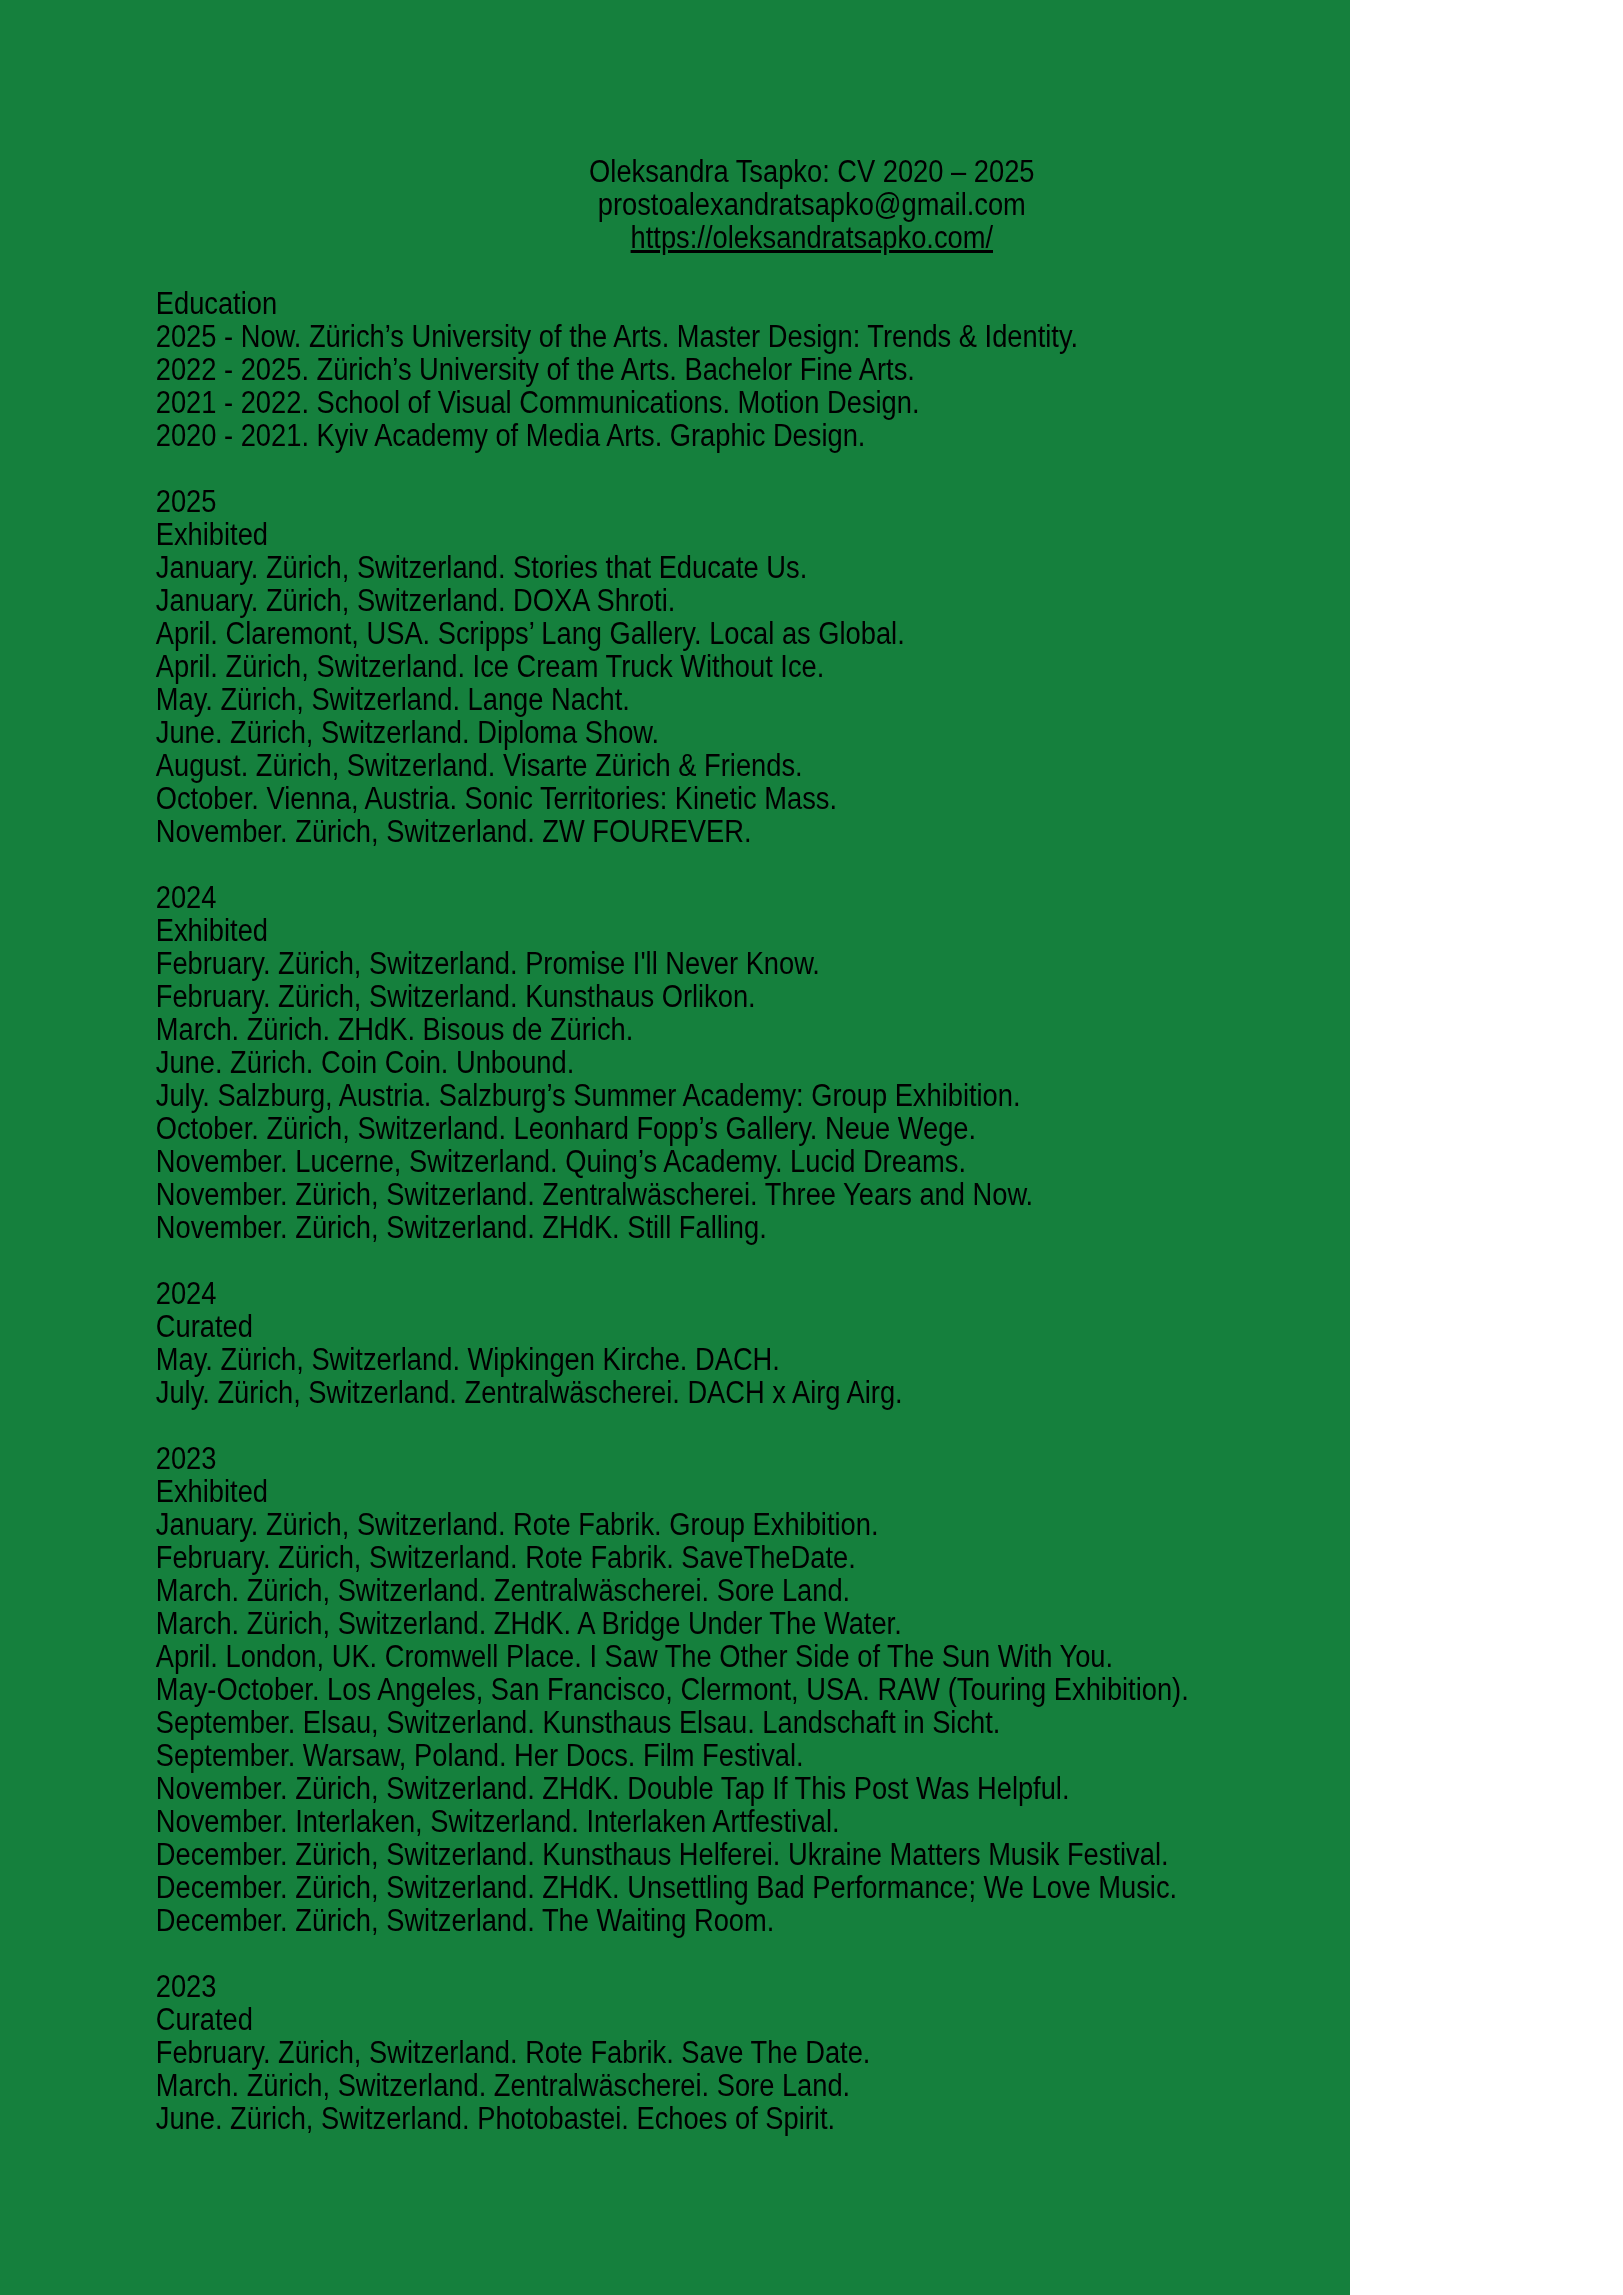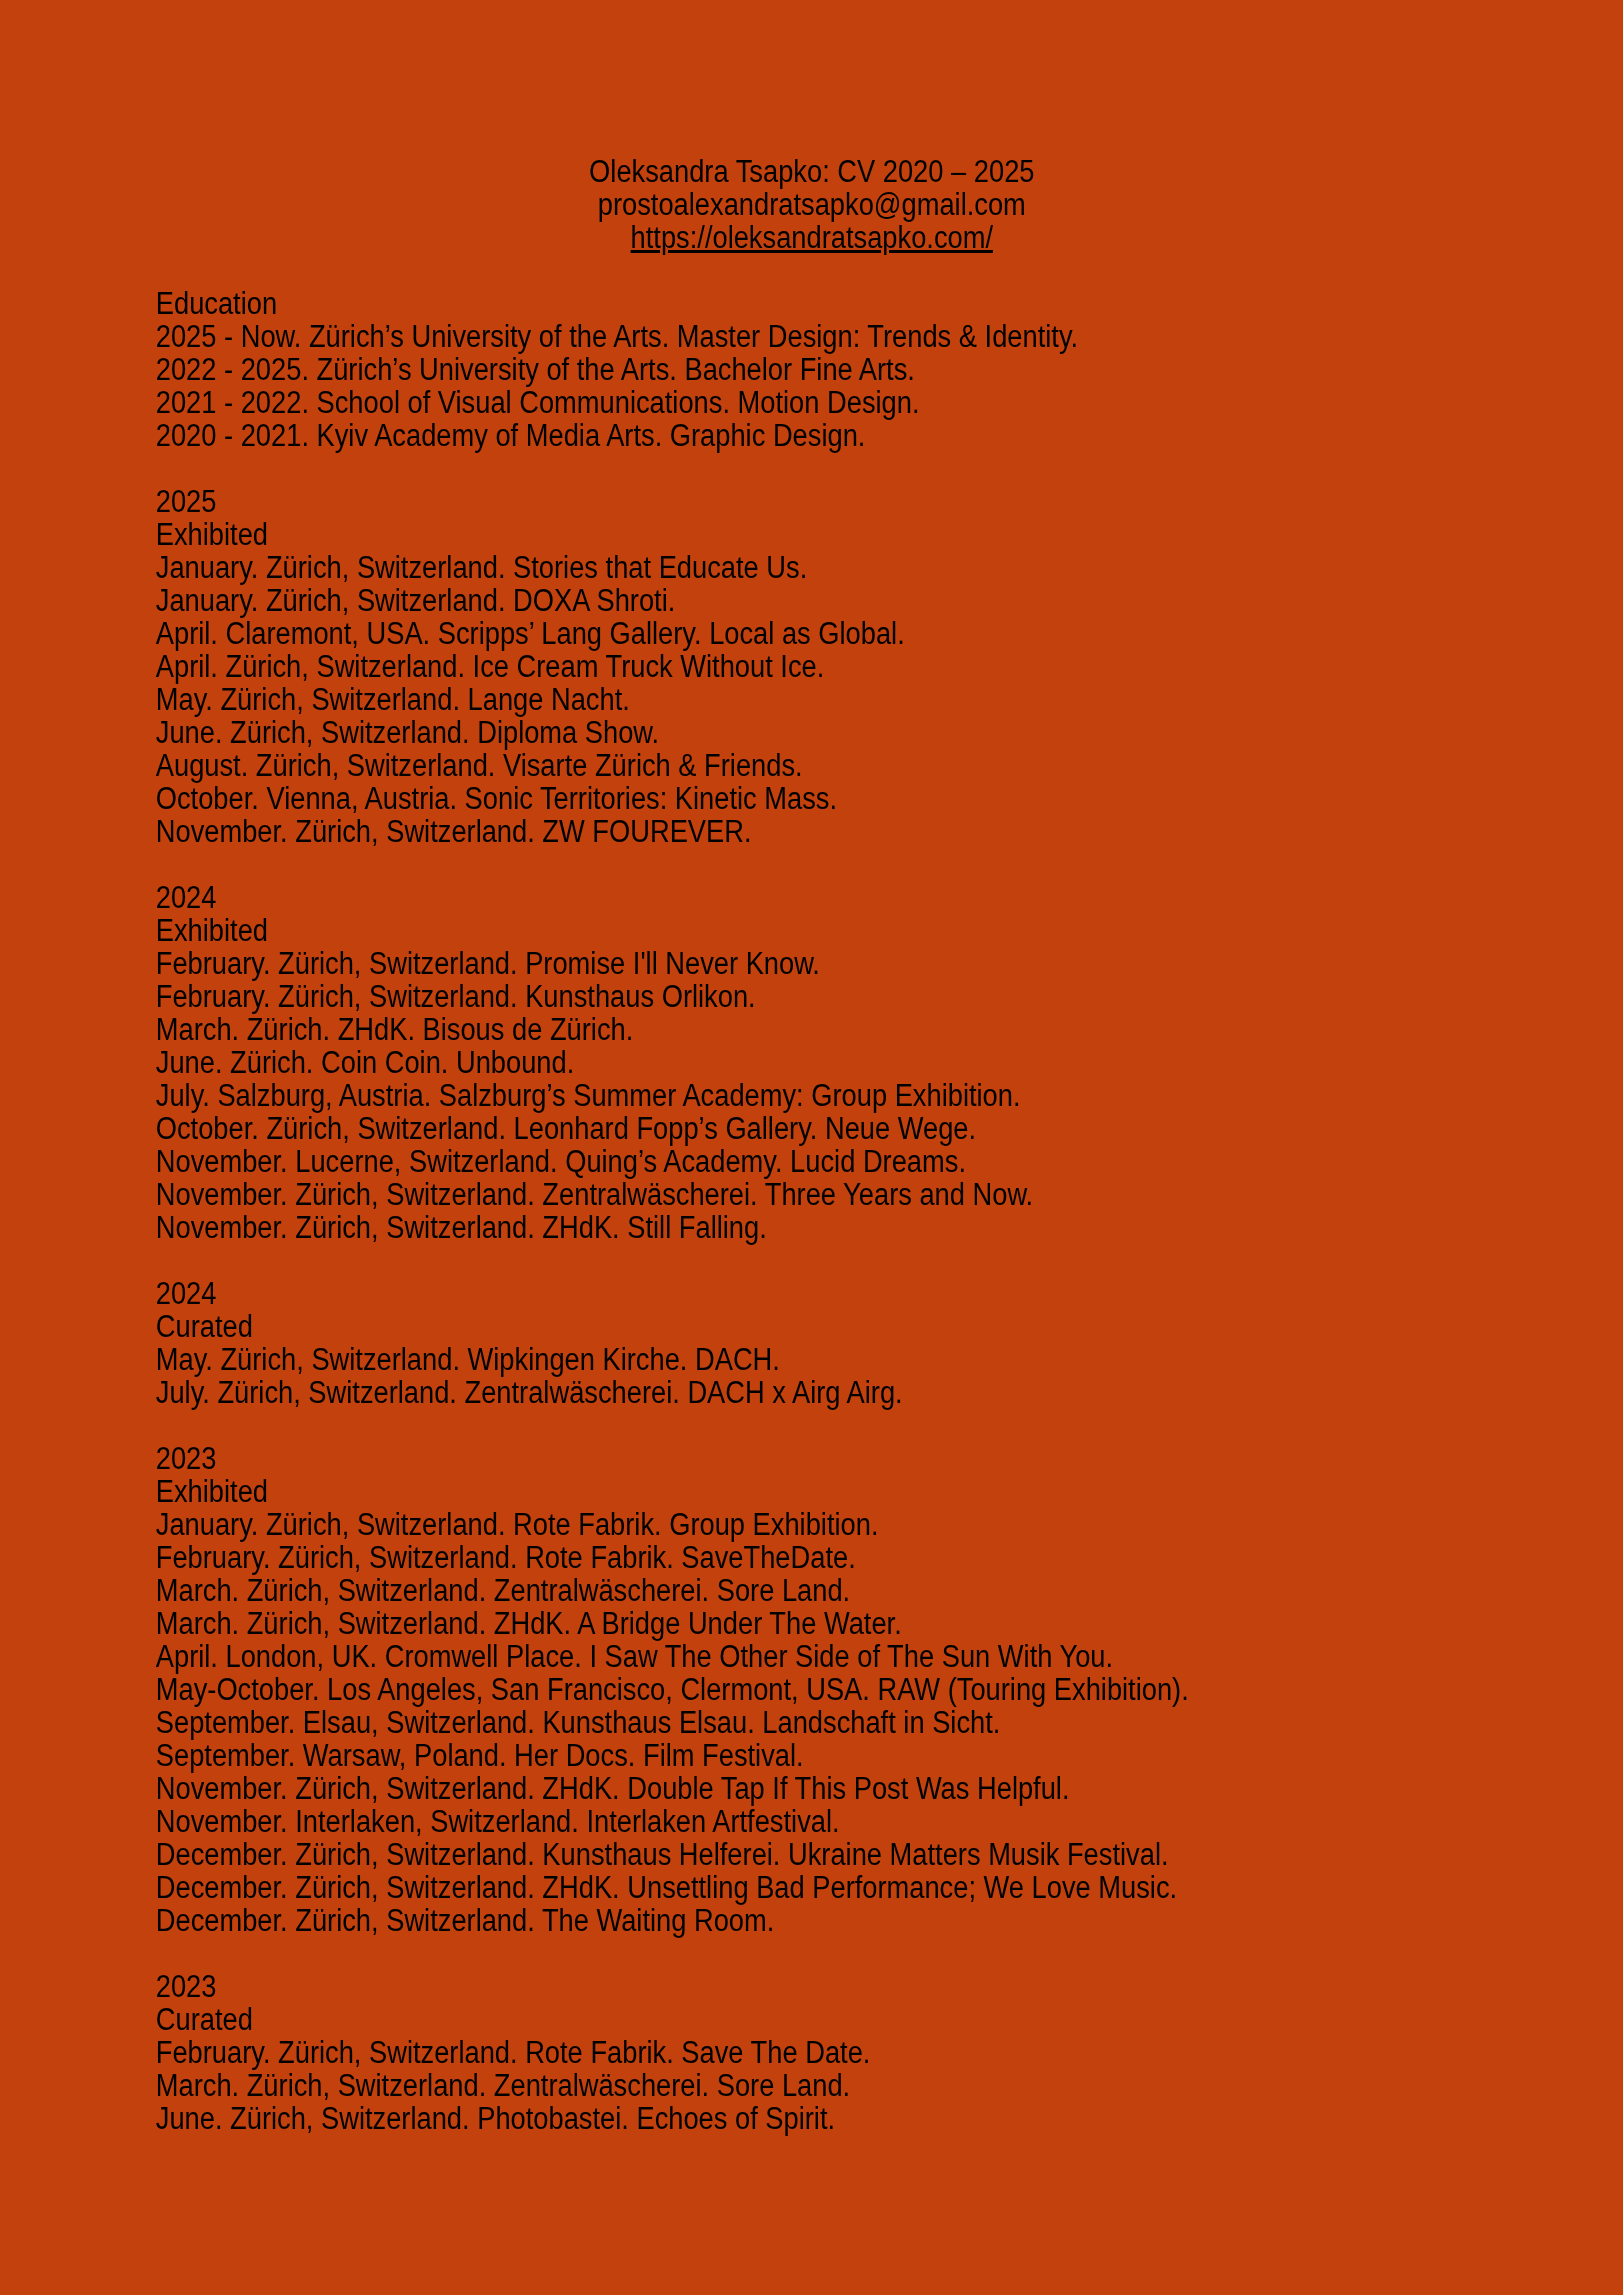--- a/index.html
+++ b/index.html
@@ -2,23 +2,23 @@
 <html style="font-size:10.5px"><head>
 <meta charset="utf-8">
 <style>
   html, body {
     margin: 0;
     padding: 0;
     background: #ffffff;
   }
   .page {
     position: relative;
-    width: 1623px;
+    width: 1350px;
     height: 2295px;
-    background: #c2410c;
+    background: #15803d;
     overflow: hidden;
     color: #000000;
     font-family: "Liberation Sans", sans-serif;
   }
   
   .scale-wrap {
     width: 1845px;
     transform: scaleX(0.88);
     transform-origin: 0 0;
     padding-top: 155px;

